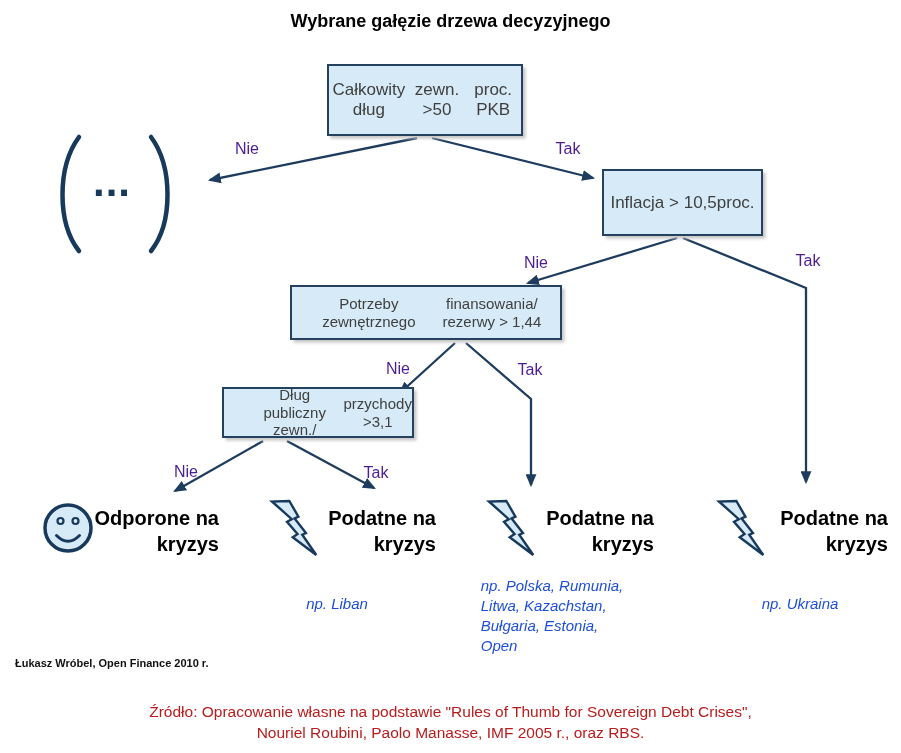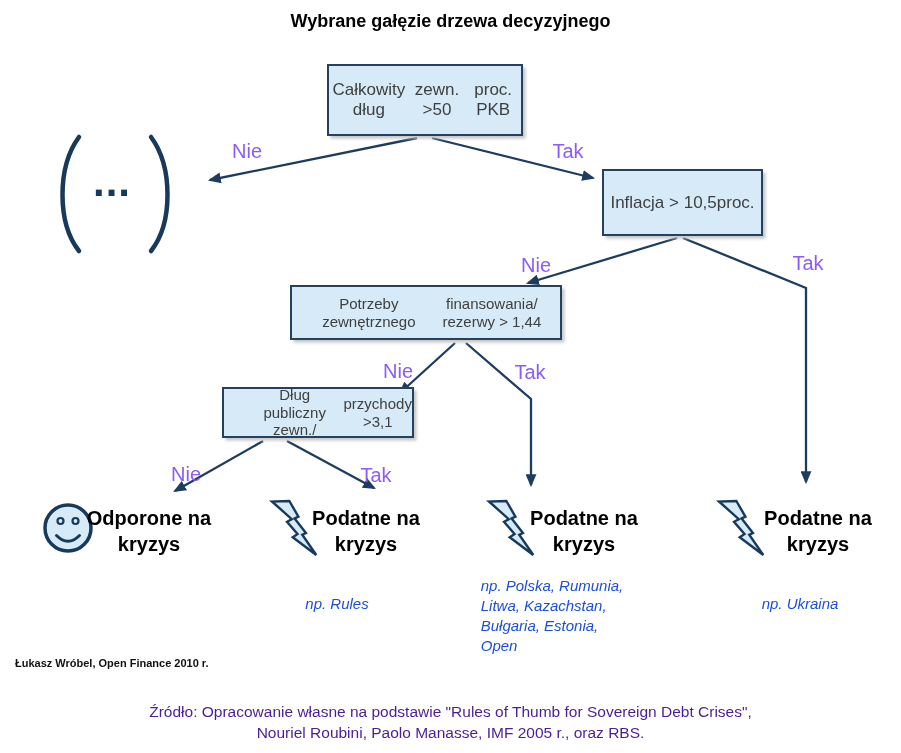--- a/index.html
+++ b/index.html
@@ -15,41 +15,41 @@
   .node{
     position:absolute;background:#d6ebf7;border:2px solid #24415f;
     box-shadow:2.5px 2.5px 3px #c4c4c4;
     display:flex;flex-direction:row;align-items:center;justify-content:center;
     text-align:center;color:#3f3f3f;
   }
   .node-lg{font-size:17px;line-height:20px;}
   .node-sm{font-size:15px;line-height:17.5px;padding-left:22px;}
   .elabel{
     position:absolute;transform:translateX(-50%);
-    font-size:20px;color:#8b5cf6;white-space:nowrap;
+    font-size:16px;color:#4c1d95;white-space:nowrap;
   }
   .outcome{
-    position:absolute;text-align:center;
+    position:absolute;text-align:right;
     font-size:20px;font-weight:bold;color:#000;line-height:26px;white-space:nowrap;
   }
   .example{
     position:absolute;transform:translateX(-50%);
     font-size:15px;color:#1d4ed8;line-height:20px;white-space:nowrap;font-style:italic;
   }
   #ellipsis-dots{
     position:absolute;left:92px;top:158px;width:40px;text-align:center;
     font-size:42px;font-weight:bold;letter-spacing:1px;color:#17395c;
   }
   #credit{
     position:absolute;left:15px;top:617px;
     font-size:11px;font-weight:bold;color:#111;white-space:nowrap;margin-top:40px;
   }
   #source{
     position:absolute;left:0;top:701px;width:901px;text-align:center;
-    font-size:15.5px;color:#4c1d95;line-height:21px;
+    font-size:15.5px;color:#b91c1c;line-height:21px;
   }
   svg#diagram{position:absolute;left:0;top:0;}
 </style>
 </head>
 <body>
 
 <div id="canvas">
 
   <svg id="diagram" width="901" height="753" viewBox="0 0 901 753">
     <defs>
@@ -136,21 +136,21 @@
   </div>
   <div class="outcome" style="left:514px;top:505px;width:140px">
     <div>Podatne na</div>
     <div>kryzys</div>
   </div>
   <div class="outcome" style="left:748px;top:505px;width:140px">
     <div>Podatne na</div>
     <div>kryzys</div>
   </div>
 
-  <div class="example" style="left:337px;top:594px">np. Rules</div>
+  <div class="example" style="left:337px;top:594px">np. Liban</div>
   <div class="example" style="left:552px;top:576px">
     <div>np. Polska, Rumunia,</div>
     <div>Litwa, Kazachstan,</div>
     <div>Bułgaria, Estonia,</div>
     <div>Open</div>
   </div>
   <div class="example" style="left:800px;top:594px">np. Ukraina</div>
 
   <div id="credit">Łukasz Wróbel, Open Finance 2010 r.</div>
 

